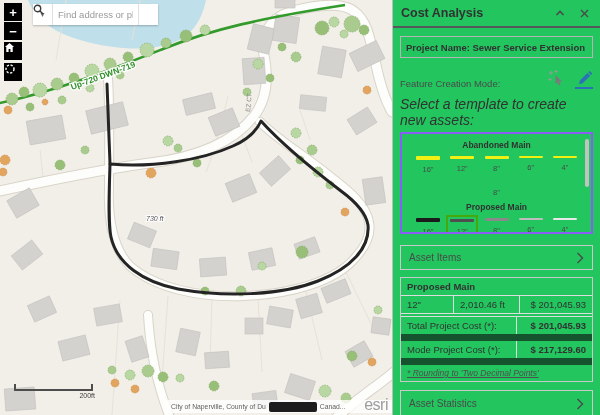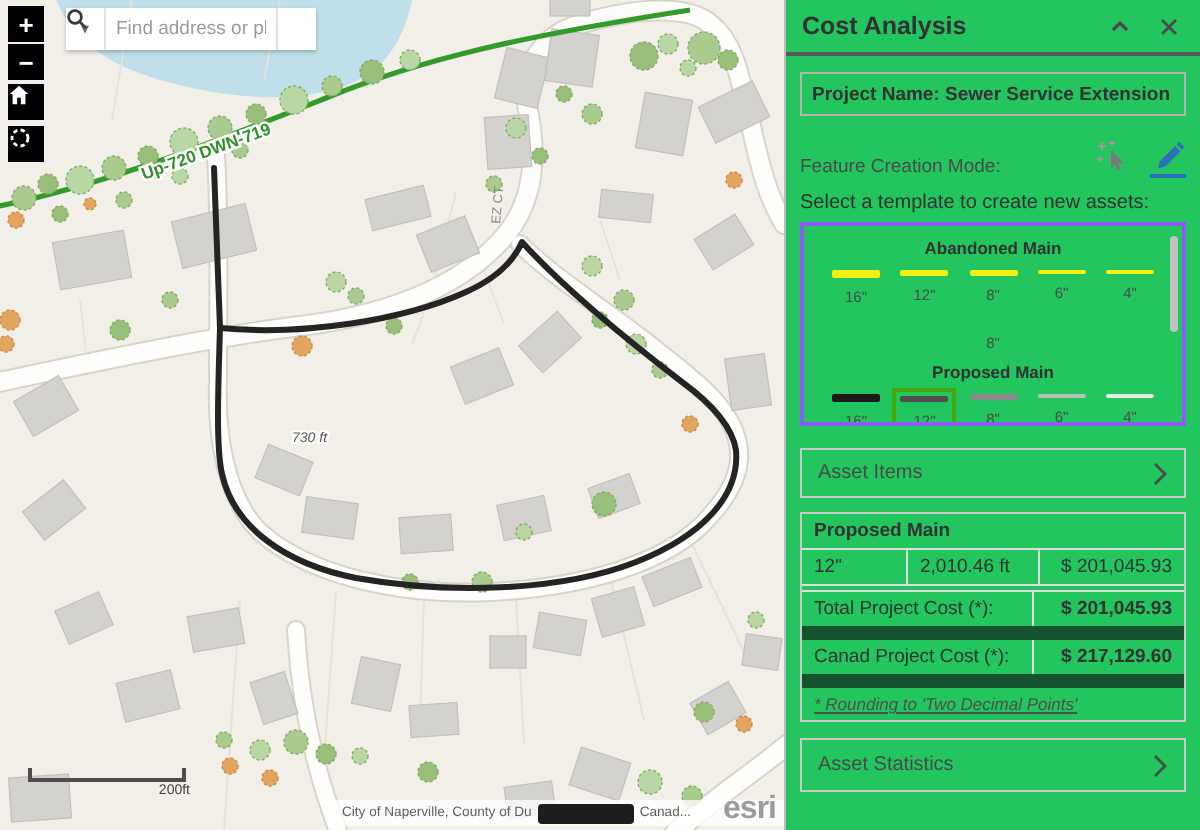--- a/index.html
+++ b/index.html
@@ -24,21 +24,21 @@
     display:flex; align-items:center; justify-content:center; font-size:13px; font-weight:bold; cursor:pointer; }
 
   .scalebar { position:absolute; left:14px; top:384px; width:79px; height:8px; }
   .scalebar .bar { position:absolute; left:0; right:0; top:5px; height:2px; background:#4d4d4d; }
   .scalebar .tick { position:absolute; top:0; width:2px; height:7px; background:#4d4d4d; }
   .scalebar .lbl { position:absolute; right:-2px; top:8px; font-size:7px; color:#3f3f3f; }
 
   .attrib { position:absolute; left:165px; right:0; bottom:2px; height:13px; background:rgba(255,255,255,.78);
     display:flex; align-items:center; font-size:6.8px; color:#5f5f5f; white-space:nowrap; padding-left:6px; }
   .attrib .darkbox { display:inline-block; width:48px; height:10px; background:#1d1d1d; border-radius:2px; margin:0 3px; }
-  .esri-logo { position:absolute; right:4px; bottom:1px; font-size:16px; font-weight:bold; color:#9c9c9c;
+  .esri-logo { position:absolute; right:4px; bottom:1px; font-size:16px; font-weight:normal; color:#9c9c9c;
     letter-spacing:-.5px; text-shadow:0 0 2px #fff; }
 
   
   .panel { position:absolute; left:392px; top:0; width:208px; height:415px; background:#22c55e;
     border-left:1px solid #bdbdbd; color:#323232; }
   .panel-header { height:28px; display:flex; align-items:center; padding:0 8px;
     border-bottom:2px solid #56585c; }
   .panel-title { font-size:12.5px; font-weight:bold; flex:1; }
   .hdr-icon { width:16px; height:16px; display:flex; align-items:center; justify-content:center;
     color:#4a4a4a; cursor:pointer; margin-left:8px; }
@@ -46,21 +46,21 @@
 
   .project-box { margin-top:8px; border:1px solid #b5b5b5; height:22px; display:flex; align-items:center;
     padding:0 5px; font-size:9.5px; font-weight:bold; white-space:nowrap; overflow:hidden; }
 
   .fcm-row { margin-top:7px; height:24px; display:flex; align-items:flex-end; }
   .fcm-label { flex:1; font-size:9.5px; color:#4a4a4a; }
   .fcm-icons { display:flex; align-items:flex-start; gap:10px; }
   .tool { position:relative; width:18px; height:20px; display:flex; justify-content:center; cursor:pointer; }
   .tool.selected::after { content:""; position:absolute; left:0; right:0; bottom:0; height:2px; background:#2e6fba; }
 
-  .tpl-prompt { margin-top:7px; font-size:10px; color:#323232; }
+  .tpl-prompt { margin-top:7px; font-size:14px; color:#323232;font-style:italic; }
 
   .gallery { position:relative; margin-top:4px; border:2px solid #8b5cf6; height:102px; overflow:hidden; padding-top:4px; }
   .g-title { text-align:center; font-size:8.5px; font-weight:bold; color:#323232; margin:2px 0 3px; }
   .g-row { display:flex; justify-content:space-between; padding:0 10px 2px; }
   .g-row.single { justify-content:center; }
   .tpl-item { width:32px; display:flex; flex-direction:column; align-items:center; padding:3px 2px 1px; cursor:pointer; }
   .tpl-item.selected { border:2.5px solid #44a80e; padding:2px 2px 0; }
   .tpl-line { width:24px; border-radius:1px; }
   .tpl-lbl { font-size:7.5px; color:#4a4a4a; margin-top:5px; }
   .g-scroll { position:absolute; right:2px; top:5px; width:4px; height:48px; background:#c2c2c2; border-radius:2px; }
@@ -365,21 +365,21 @@
           <div>12"</div>
           <div>2,010.46 ft</div>
           <div class="money">$ 201,045.93</div>
         </div>
         <div class="cc-sep"></div>
         <div class="cc-row2">
           <div>Total Project Cost (*):</div>
           <div class="money">$ 201,045.93</div>
         </div>
         <div class="cc-row2">
-          <div>Canad Project Cost (*):</div>
+          <div>Mode Project Cost (*):</div>
           <div class="money">$ 217,129.60</div>
         </div>
         <div class="cc-note">* Rounding to 'Two Decimal Points'</div>
       </div>
 
       <div class="exp-group">
         <div class="expander">
           <div class="lbl">Asset Statistics</div>
           <svg width="8" height="12" viewBox="0 0 8 12">
               <path d="M1.5 1 L6.5 6 L1.5 11" fill="none" stroke="#4a4a4a" stroke-width="1.4"></path>

